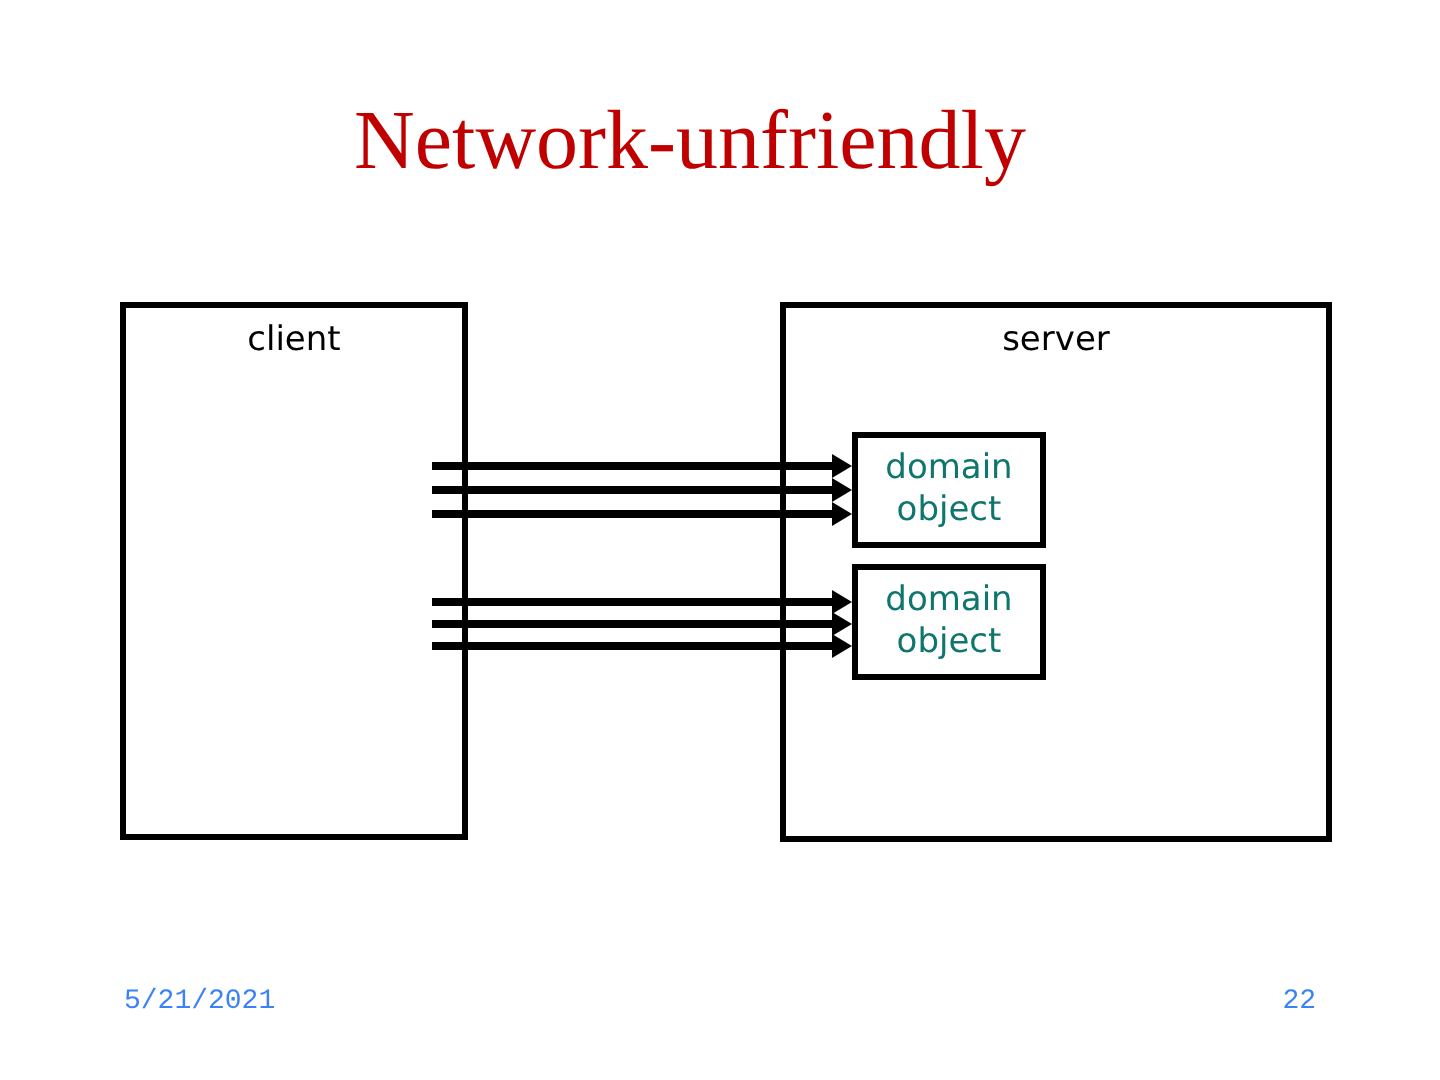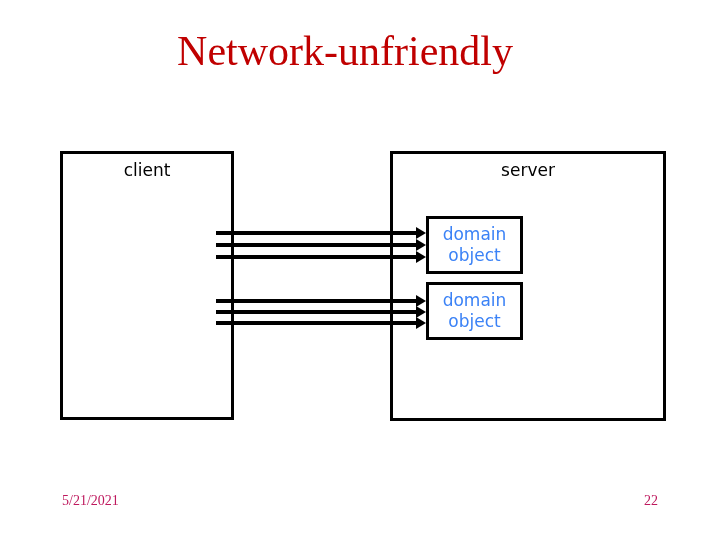--- a/index.html
+++ b/index.html
@@ -10,21 +10,21 @@
   .slide {
     position: relative;
     width: 720px;
     height: 540px;
     background: #ffffff;
     overflow: hidden;
     font-family: "Liberation Sans", sans-serif;
   }
   .title {
     position: absolute;
-    top: 26px;
+    top: 46px;
     left: 0;
     width: 690px;
     margin: 0;
     text-align: center;
     font-family: "Liberation Serif", serif;
     font-weight: normal;
     font-size: 42px;
     line-height: 50px;
     color: #c00000;
   }
@@ -64,21 +64,21 @@
   }
   .domain-box.first { top: 216px; }
   .domain-box.second { top: 282px; }
   .domain-label {
     display: block;
     width: 72px;
     text-align: center;
     font-family: "DejaVu Sans", sans-serif;
     font-size: 17px;
     line-height: 21px;
-    color: #3b82f6;
+    color: #0f766e;
   }
   .arrow {
     position: absolute;
     left: 216px;
     width: 200px;
     height: 4px;
     background: #000000;
   }
   .arrow::after {
     content: "";
@@ -94,24 +94,24 @@
   }
   .arrow.g1a { top: 231px; }
   .arrow.g1b { top: 243px; }
   .arrow.g1c { top: 255px; }
   .arrow.g2a { top: 299px; }
   .arrow.g2b { top: 310px; }
   .arrow.g2c { top: 321px; }
   .footer-date, .footer-course, .footer-page {
     position: absolute;
     top: 492px;
-    font-family: Liberation Serif, serif;
+    font-family: Liberation Mono, monospace;
     font-size: 14px;
     line-height: 18px;
-    color: #be185d;
+    color: #3b82f6;
   }
   .footer-date { left: 62px; }
   .footer-course {
     left: 0;
     width: 720px;
     text-align: center;
   }
   .footer-page { right: 62px; }
 </style>
 </head>

